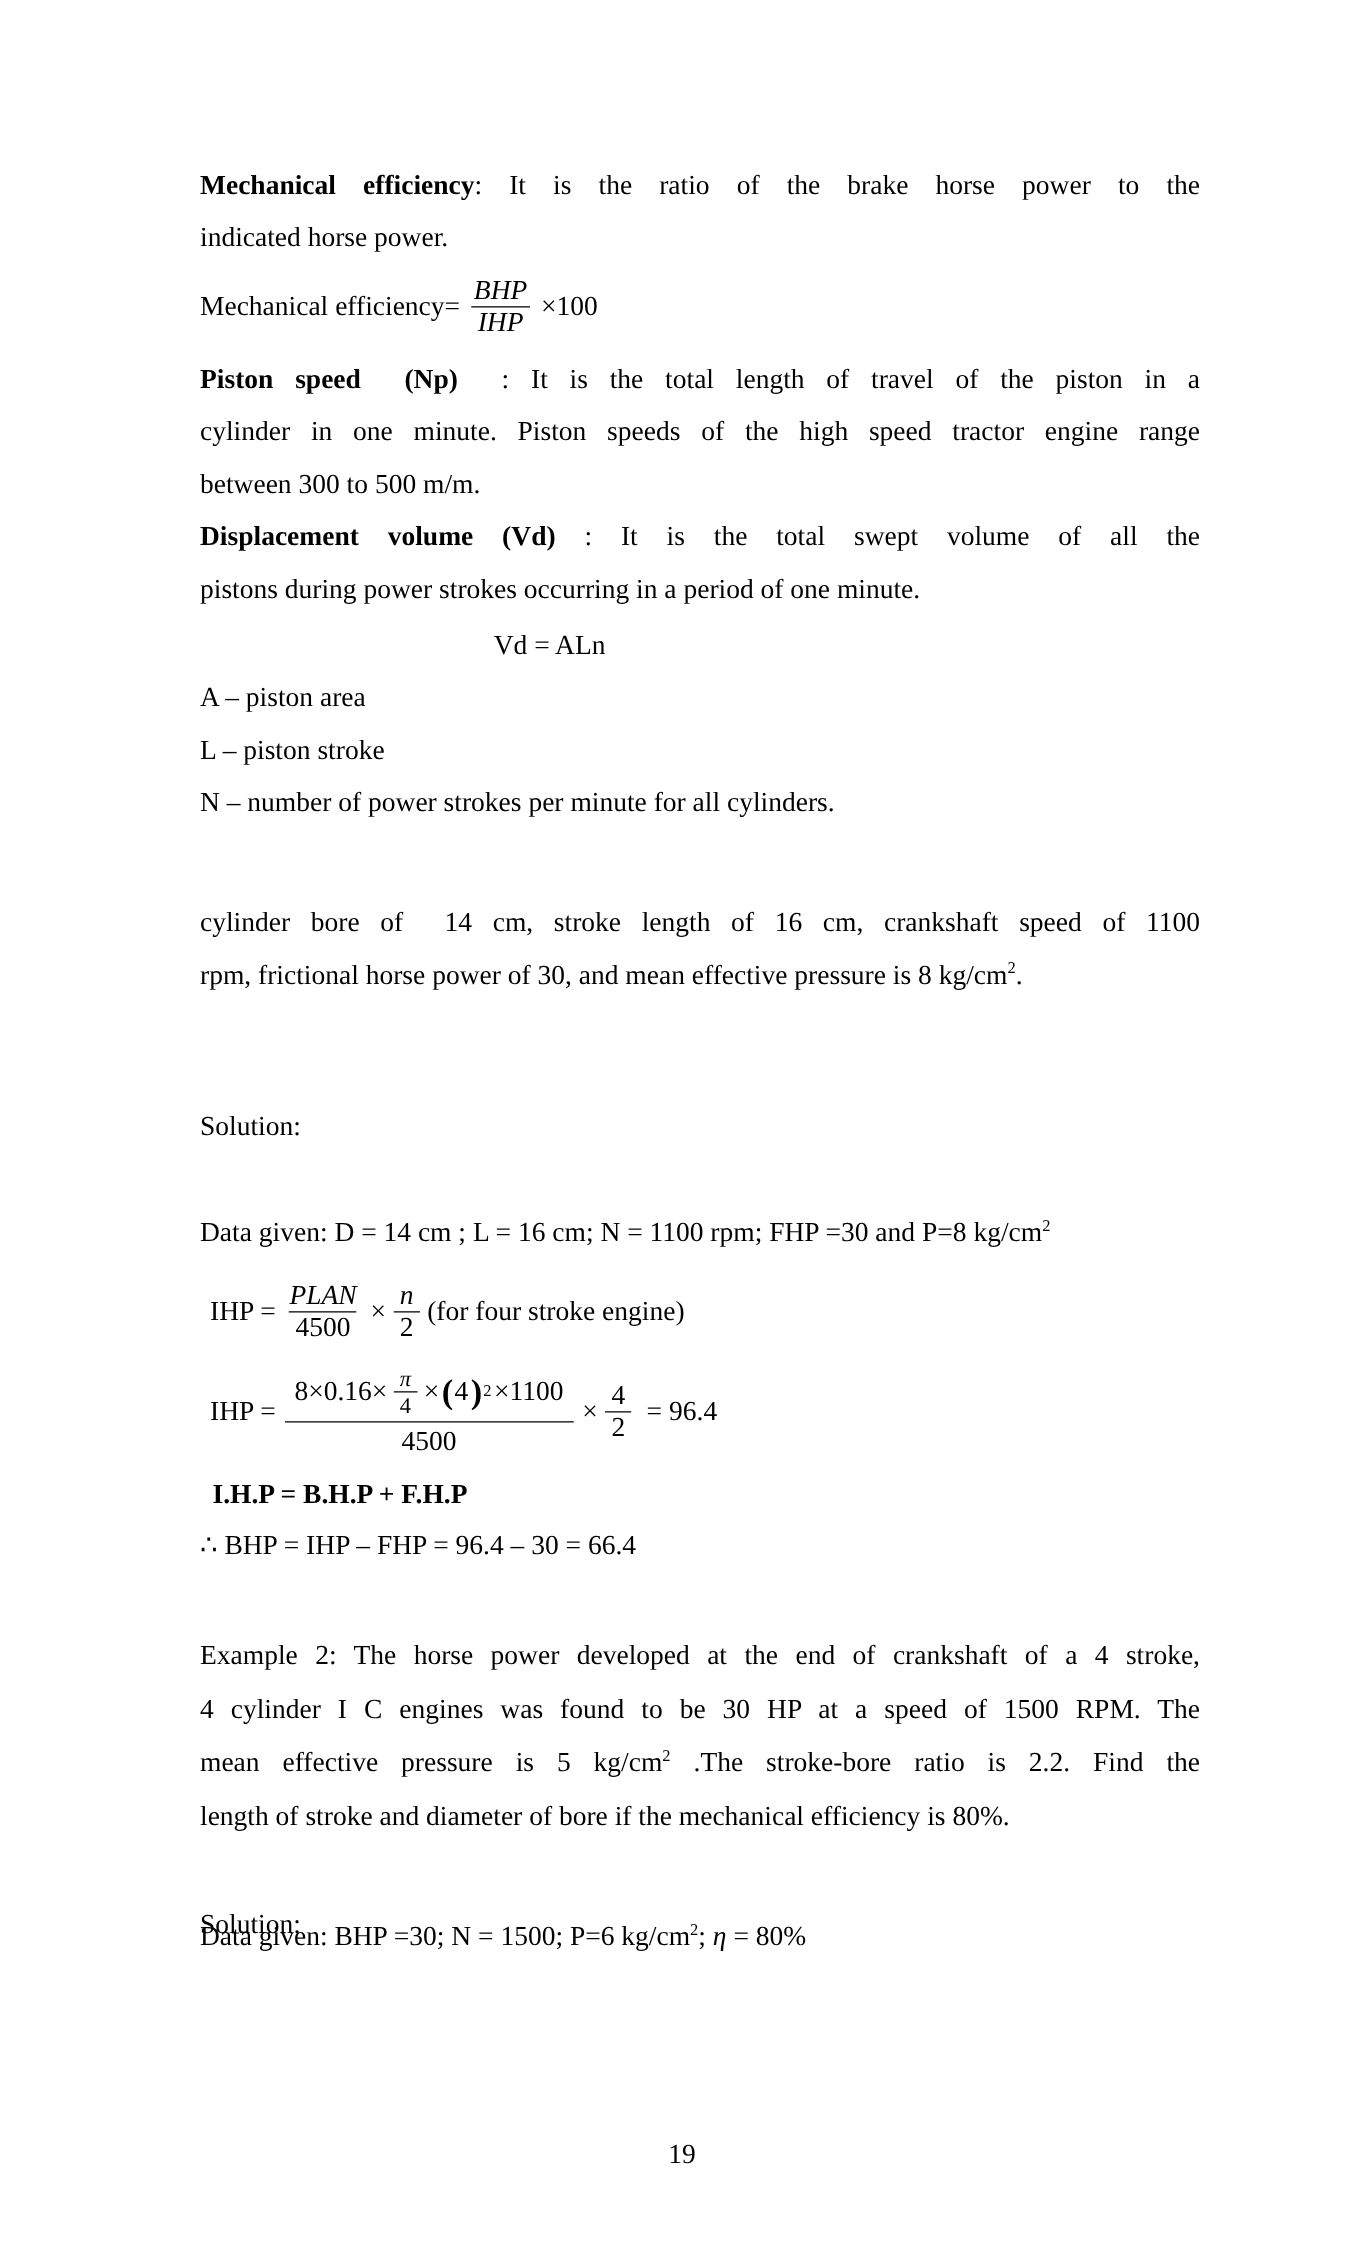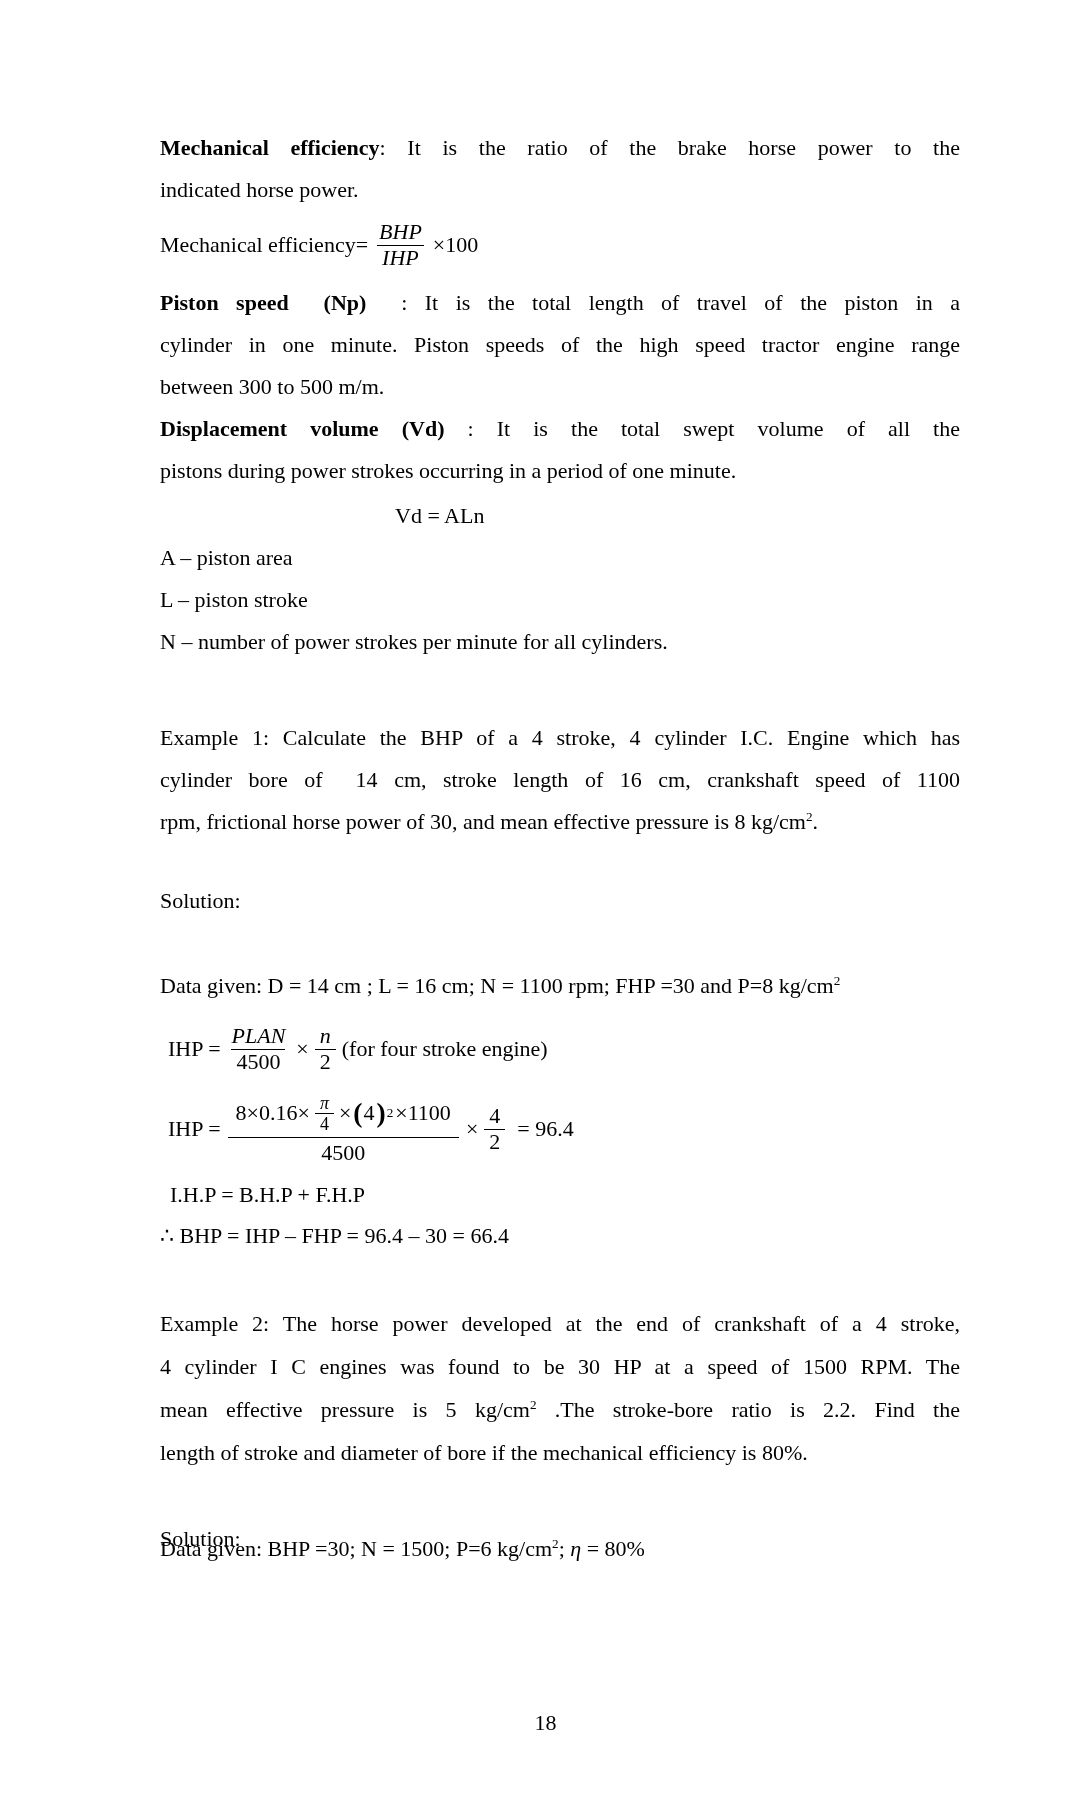--- a/index.html
+++ b/index.html
@@ -15,21 +15,21 @@
   .frac .nm{display:block;padding:0 5px;}
   .frac .dn{display:block;padding:0 5px;border-top:1.6px solid #000;}
   .small{font-size:0.82em;}
   .bigfrac{display:inline-flex;flex-direction:column;align-items:center;margin:0 4px;}
   .bnum{display:inline-flex;align-items:center;gap:2px;line-height:1.1;padding:0 8px 3px;}
   .bden{border-top:1.6px solid #000;align-self:stretch;text-align:center;padding-top:3px;line-height:1.1;}
   sup.s{font-size:0.6em;vertical-align:super;line-height:0;}
   .hparen{font-weight:bold;font-size:1.25em;letter-spacing:-1px;}
   .note{}
   .ind8{padding-left:8px;}
-  .ind10{padding-left:10px;}
+  .ind10{padding-left:10px;font-weight:bold;}
   .vd-line{padding-left:235px;}
   .pageno{position:absolute;top:1702px;left:0;width:1091px;text-align:center;line-height:42px;}
 </style>
 </head>
 <body>
 
 <div class="page">
 
   <div class="block" style="top:127px">
     <div class="jline"><span class="bold">Mechanical efficiency</span><span>: It is the ratio of the brake horse power to the</span></div>
@@ -58,21 +58,20 @@
 
   <div class="block vd-line" style="top:495px">Vd = ALn</div>
 
   <div class="block" style="top:537px">
     <div class="lline">A – piston area</div>
     <div class="lline">L – piston stroke</div>
     <div class="lline">N – number of power strokes per minute for all cylinders.</div>
   </div>
 
   <div class="block" style="top:717px">
-    <div class="jline">Example 1: Calculate the BHP of a 4 stroke, 4 cylinder I.C. Engine which has</div>
     <div class="jline">cylinder bore of &nbsp;14 cm, stroke length of 16 cm, crankshaft speed of 1100</div>
     <div class="lline"><span>rpm, frictional horse power of 30, and mean effective pressure is 8 kg/cm</span><sup class="s">2</sup><span>.</span></div>
   </div>
 
   <div class="block lline" style="top:880px">Solution:</div>
 
   <div class="block lline" style="top:965px"><span>Data given: D = 14 cm ; L = 16 cm; N = 1100 rpm; FHP =30 and P=8 kg/cm</span><sup class="s">2</sup></div>
 
   <div class="block eqrow ind8" style="top:1003px;height:92px">
     <span>IHP =</span>
@@ -122,15 +121,15 @@
     <div class="jline">Example 2: The horse power developed at the end of crankshaft of a 4 stroke,</div>
     <div class="jline">4 cylinder I C engines was found to be 30 HP at a speed of 1500 RPM. The</div>
     <div class="jline"><span>mean effective pressure is 5 kg/cm</span><sup class="s">2</sup><span> .The stroke-bore ratio is 2.2. Find the</span></div>
     <div class="lline">length of stroke and diameter of bore if the mechanical efficiency is 80%.</div>
   </div>
 
   <div class="block lline" style="top:1518px">Solution:</div>
 
   <div class="block lline" style="top:1528px"><span>Data given: BHP =30; N = 1500; P=6 kg/cm</span><sup class="s">2</sup><span>; </span><span class="it">η</span><span> = 80%</span></div>
 
-  <div class="pageno">18</div>
+  <div class="pageno">19</div>
 
 </div>
 
 </body></html>

